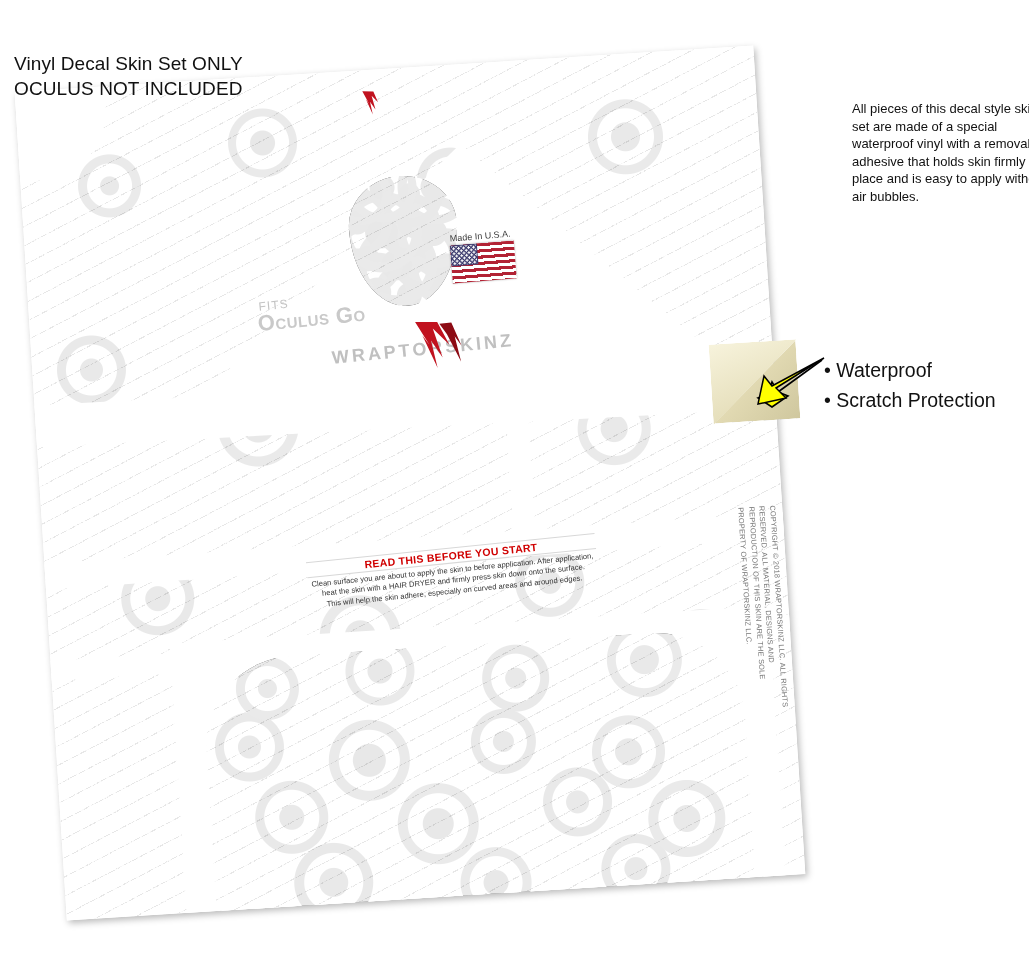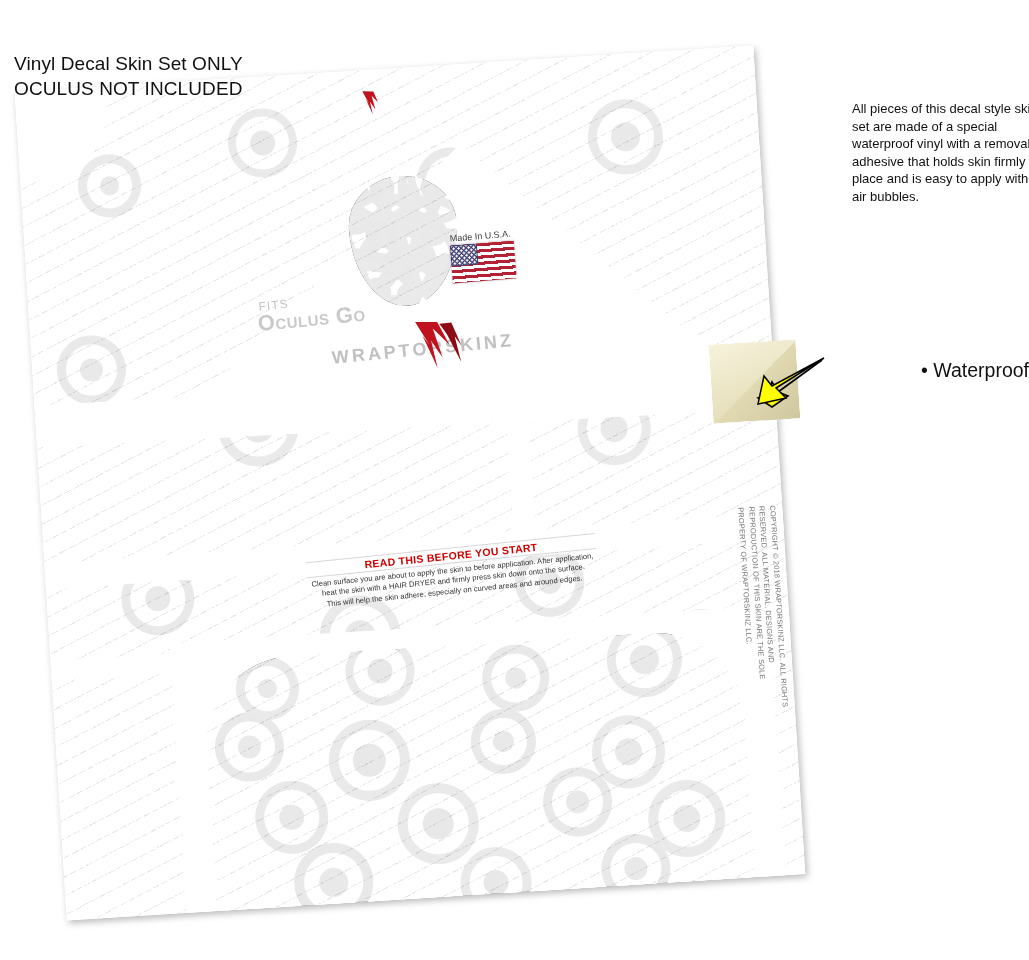--- a/index.html
+++ b/index.html
@@ -43,21 +43,20 @@
     position: absolute;
     left: 824px;
     top: 355px;
     width: 205px;
     font-size: 19.5px;
     line-height: 1.55;
     color: #111;
   }
   #feature-list .feat {
     white-space: nowrap;
-    text-align: right;
   }
 
   
   #sheet-wrap {
     position: absolute;
     left: 0px;
     top: 0px;
     width: 830px;
     height: 960px;
   }
@@ -386,13 +385,14 @@
   </svg>
 </div>
 
 <div id="disclaimer">Vinyl Decal Skin Set ONLY
 OCULUS NOT INCLUDED</div>
 
 <div id="right-copy">All pieces of this decal style  skin set are made of a special waterproof vinyl with a removable adhesive that holds skin firmly in place and is easy to apply without air bubbles.</div>
 
 <div id="feature-list">
   <div class="feat">• Waterproof</div>
+  <div class="feat">• Scratch Protection</div>
 </div>
 
 </body></html>

